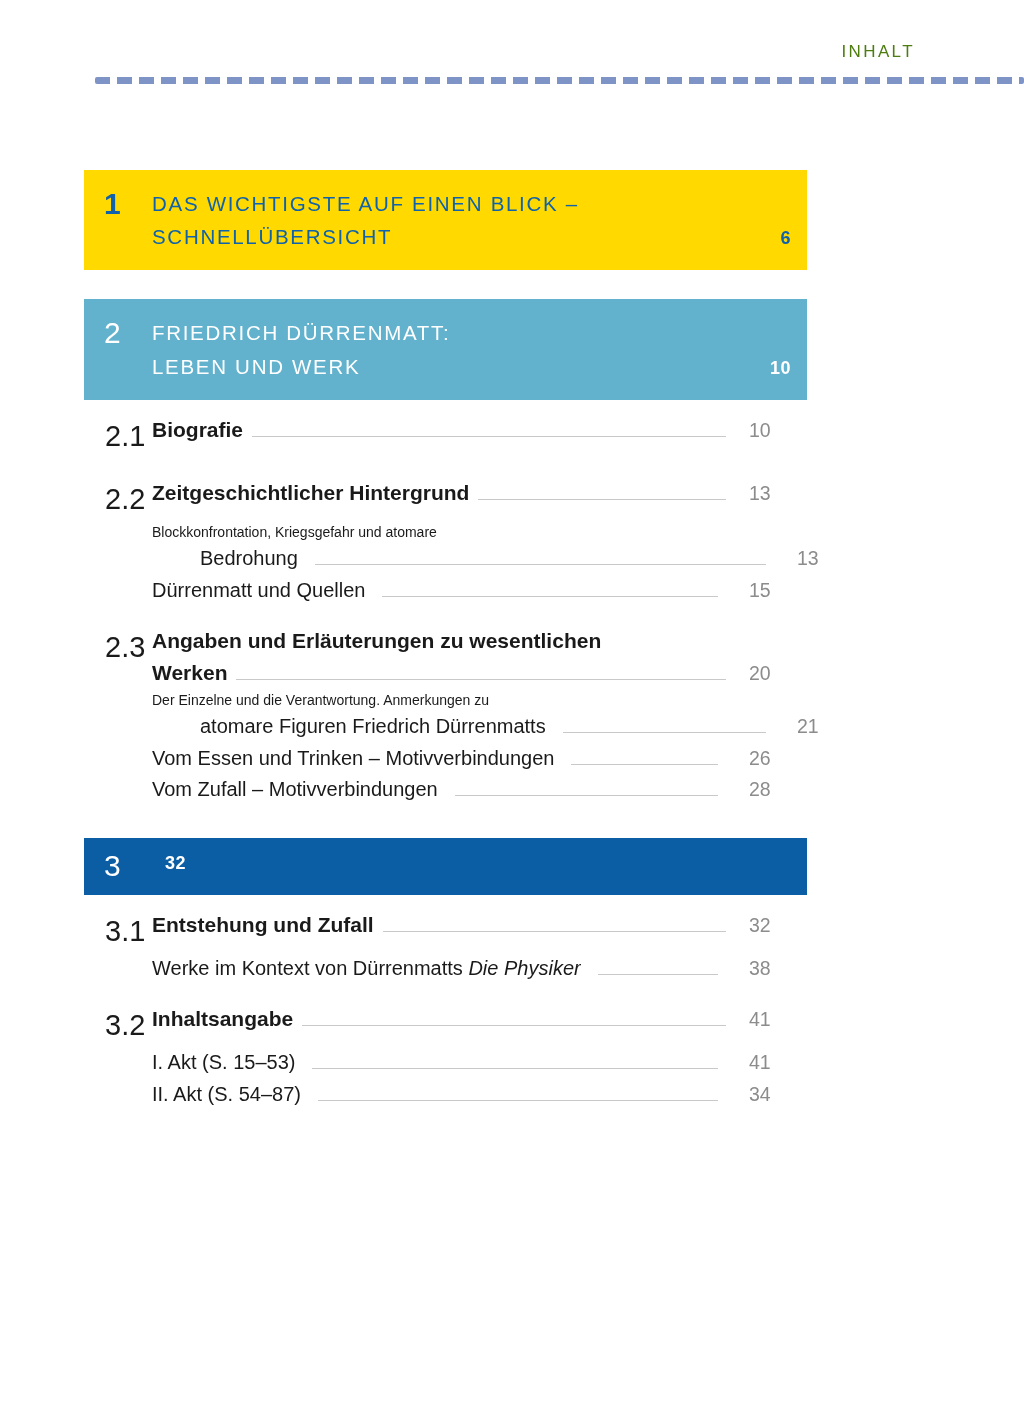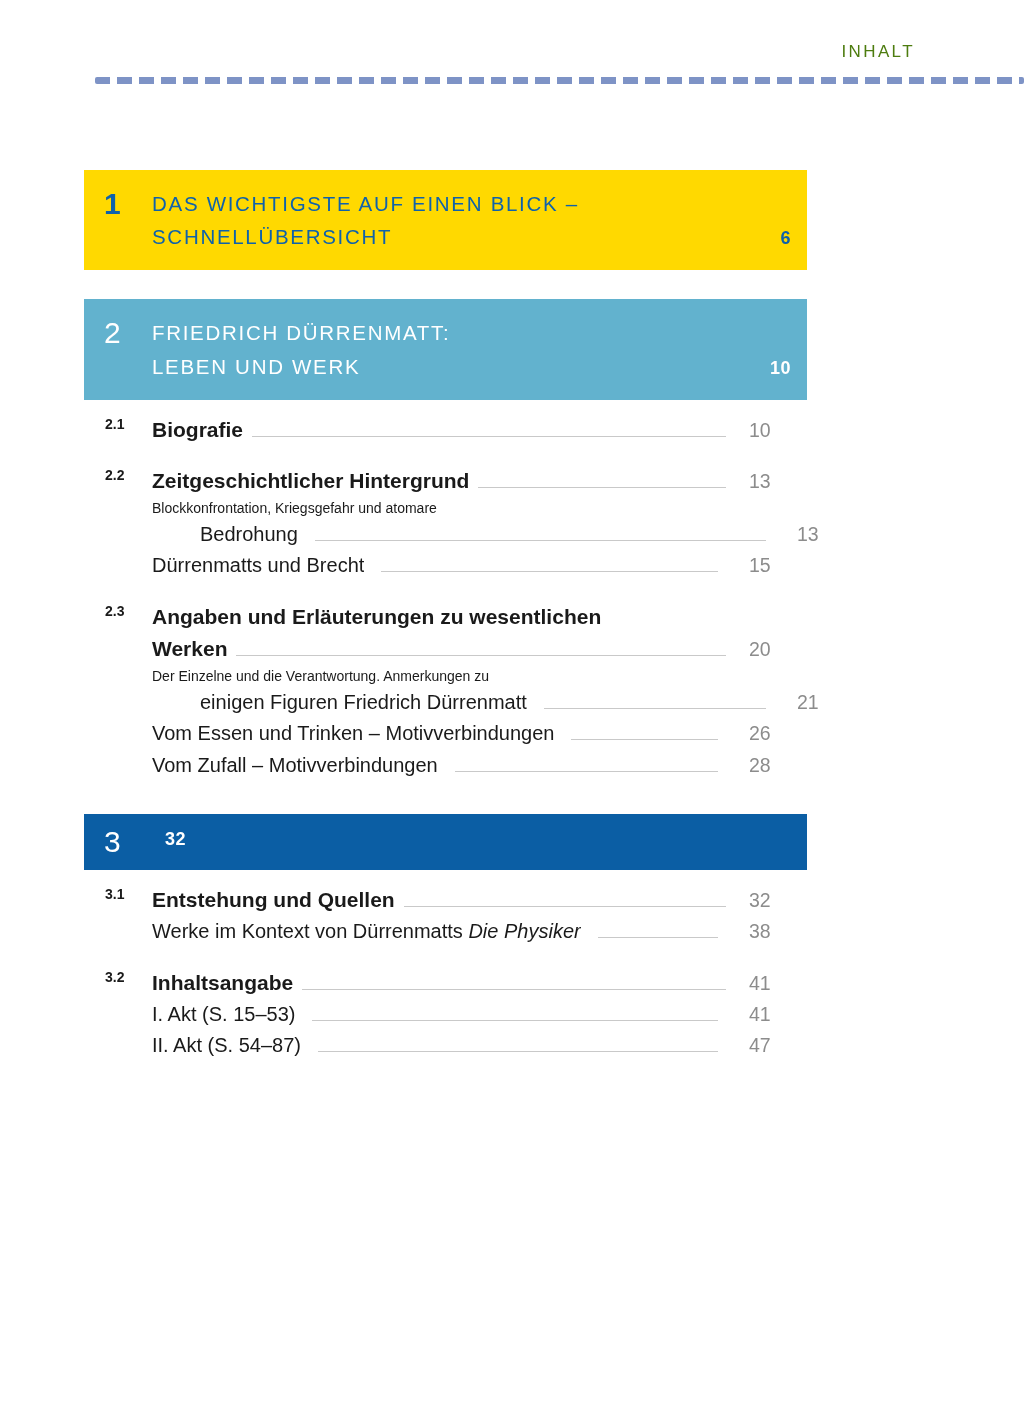--- a/index.html
+++ b/index.html
@@ -117,22 +117,22 @@
   
   .section {
     display: flex;
     align-items: flex-start;
     padding-left: 21px;
     box-sizing: border-box;
     width: 723px;
   }
   .section .sec-num {
     flex: 0 0 47px;
-    font-size: 14px;
-    font-weight: 700;
+    font-size: 29px;
+    font-weight: 400;
     color: #1a1a1a;
     line-height: 1.52;
     white-space: nowrap;
   }
   .section .sec-main {
     flex: 1 1 auto;
     min-width: 0;
   }
   .section .sec-title {
     font-size: 21px;
@@ -264,21 +264,21 @@
     <div class="sub-wrap-first">Blockkonfrontation, Kriegsgefahr und atomare</div>
     <div class="leader-row sub-text sub-wrap-second">
       <span class="lr-text">Bedrohung</span>
       <span class="lr-dots"></span>
       <span class="lr-page">13</span>
     </div>
   </div>
 
   <div class="subentry">
     <div class="leader-row sub-text">
-      <span class="lr-text">Dürrenmatts und Brecht</span>
+      <span class="lr-text">Dürrenmatt und Quellen</span>
       <span class="lr-dots"></span>
       <span class="lr-page">15</span>
     </div>
   </div>
 
   <div class="sec-gap"></div>
 
   <div class="section">
     <div class="sec-num">2.3</div>
     <div class="sec-main">
@@ -287,21 +287,21 @@
         <span class="lr-text">Werken</span>
         <span class="lr-dots"></span>
         <span class="lr-page">20</span>
       </div>
     </div>
   </div>
 
   <div class="subentry">
     <div class="sub-wrap-first">Der Einzelne und die Verantwortung. Anmerkungen zu</div>
     <div class="leader-row sub-text sub-wrap-second">
-      <span class="lr-text">einigen Figuren Friedrich Dürrenmatt</span>
+      <span class="lr-text">atomare Figuren Friedrich Dürrenmatts</span>
       <span class="lr-dots"></span>
       <span class="lr-page">21</span>
     </div>
   </div>
 
   <div class="subentry">
     <div class="leader-row sub-text">
       <span class="lr-text">Vom Essen und Trinken – Motivverbindungen</span>
       <span class="lr-dots"></span>
       <span class="lr-page">26</span>
@@ -326,21 +326,21 @@
       </div>
     </div>
   </div>
 
   <div class="gap-after-ch3"></div>
 
   <div class="section">
     <div class="sec-num">3.1</div>
     <div class="sec-main">
       <div class="leader-row sec-title">
-        <span class="lr-text">Entstehung und Quellen</span>
+        <span class="lr-text">Entstehung und Zufall</span>
         <span class="lr-dots"></span>
         <span class="lr-page">32</span>
       </div>
     </div>
   </div>
 
   <div class="subentry">
     <div class="leader-row sub-text">
       <span class="lr-text"><span>Werke im Kontext von Dürrenmatts </span><em class="title-italic">Die Physiker</em></span>
       <span class="lr-dots"></span>
@@ -366,17 +366,17 @@
       <span class="lr-text">I. Akt (S. 15–53)</span>
       <span class="lr-dots"></span>
       <span class="lr-page">41</span>
     </div>
   </div>
 
   <div class="subentry">
     <div class="leader-row sub-text">
       <span class="lr-text">II. Akt (S. 54–87)</span>
       <span class="lr-dots"></span>
-      <span class="lr-page">47</span>
+      <span class="lr-page">34</span>
     </div>
   </div>
 
 </div>
 
 </body></html>

